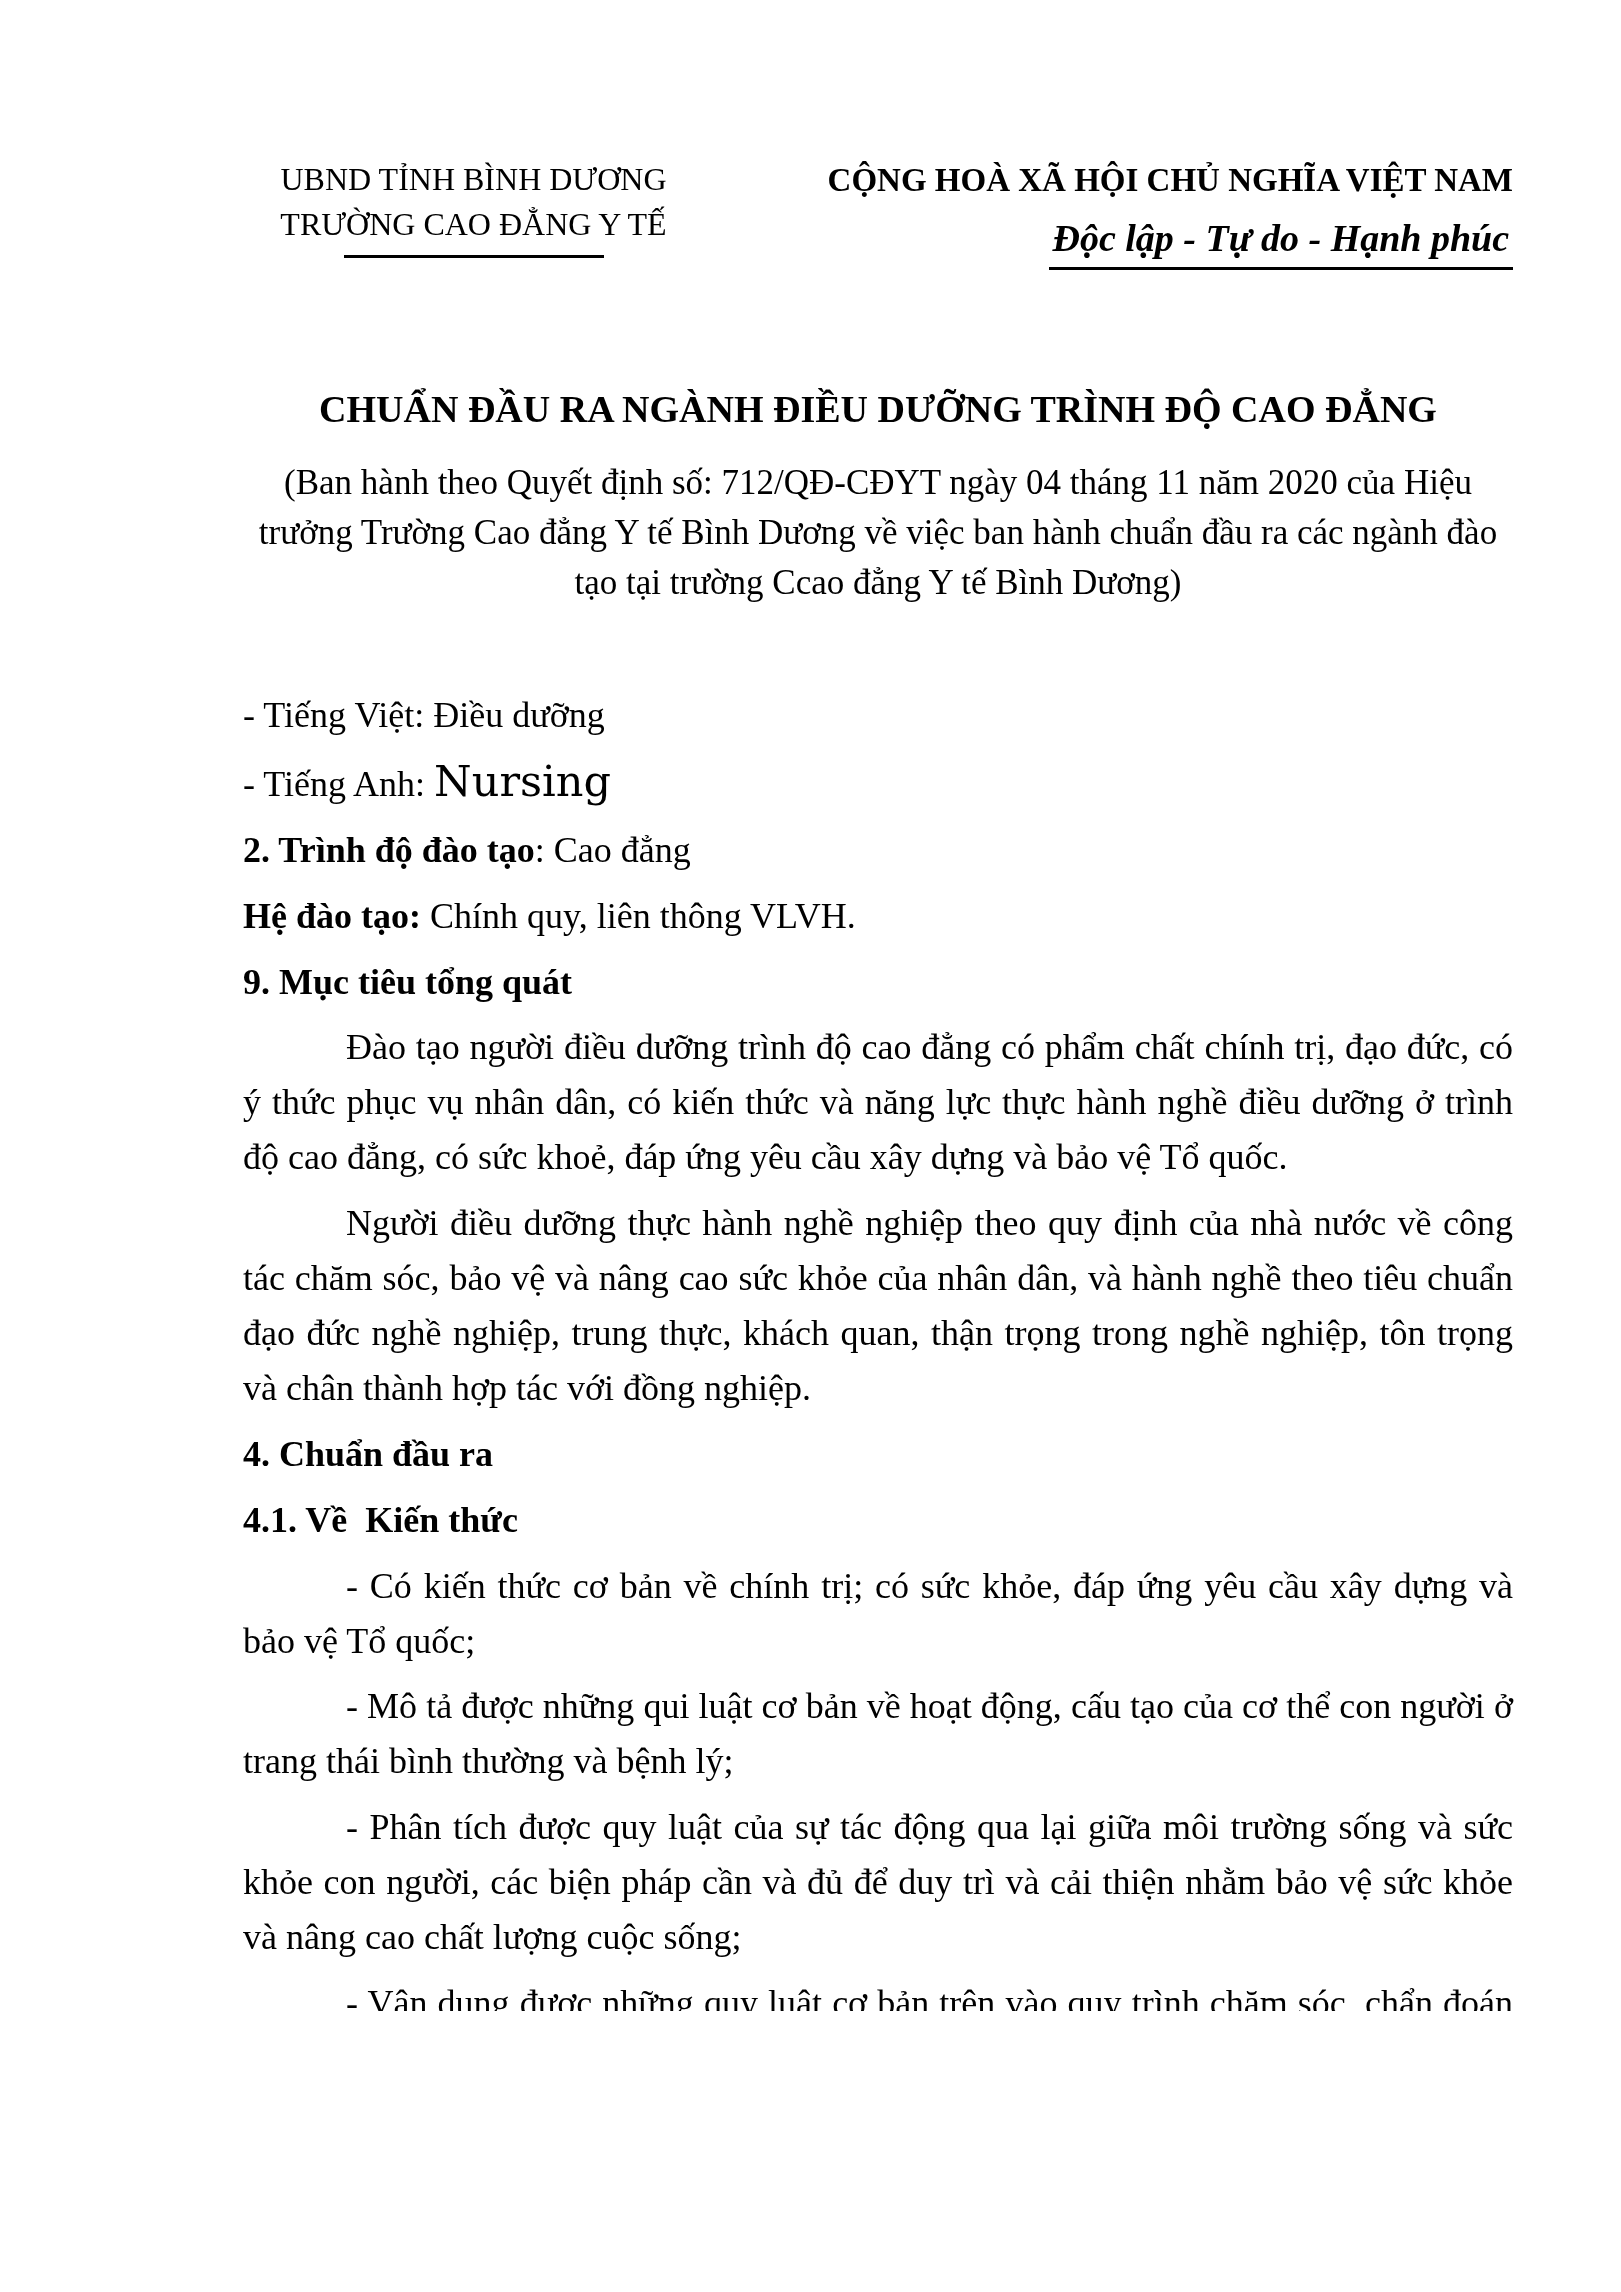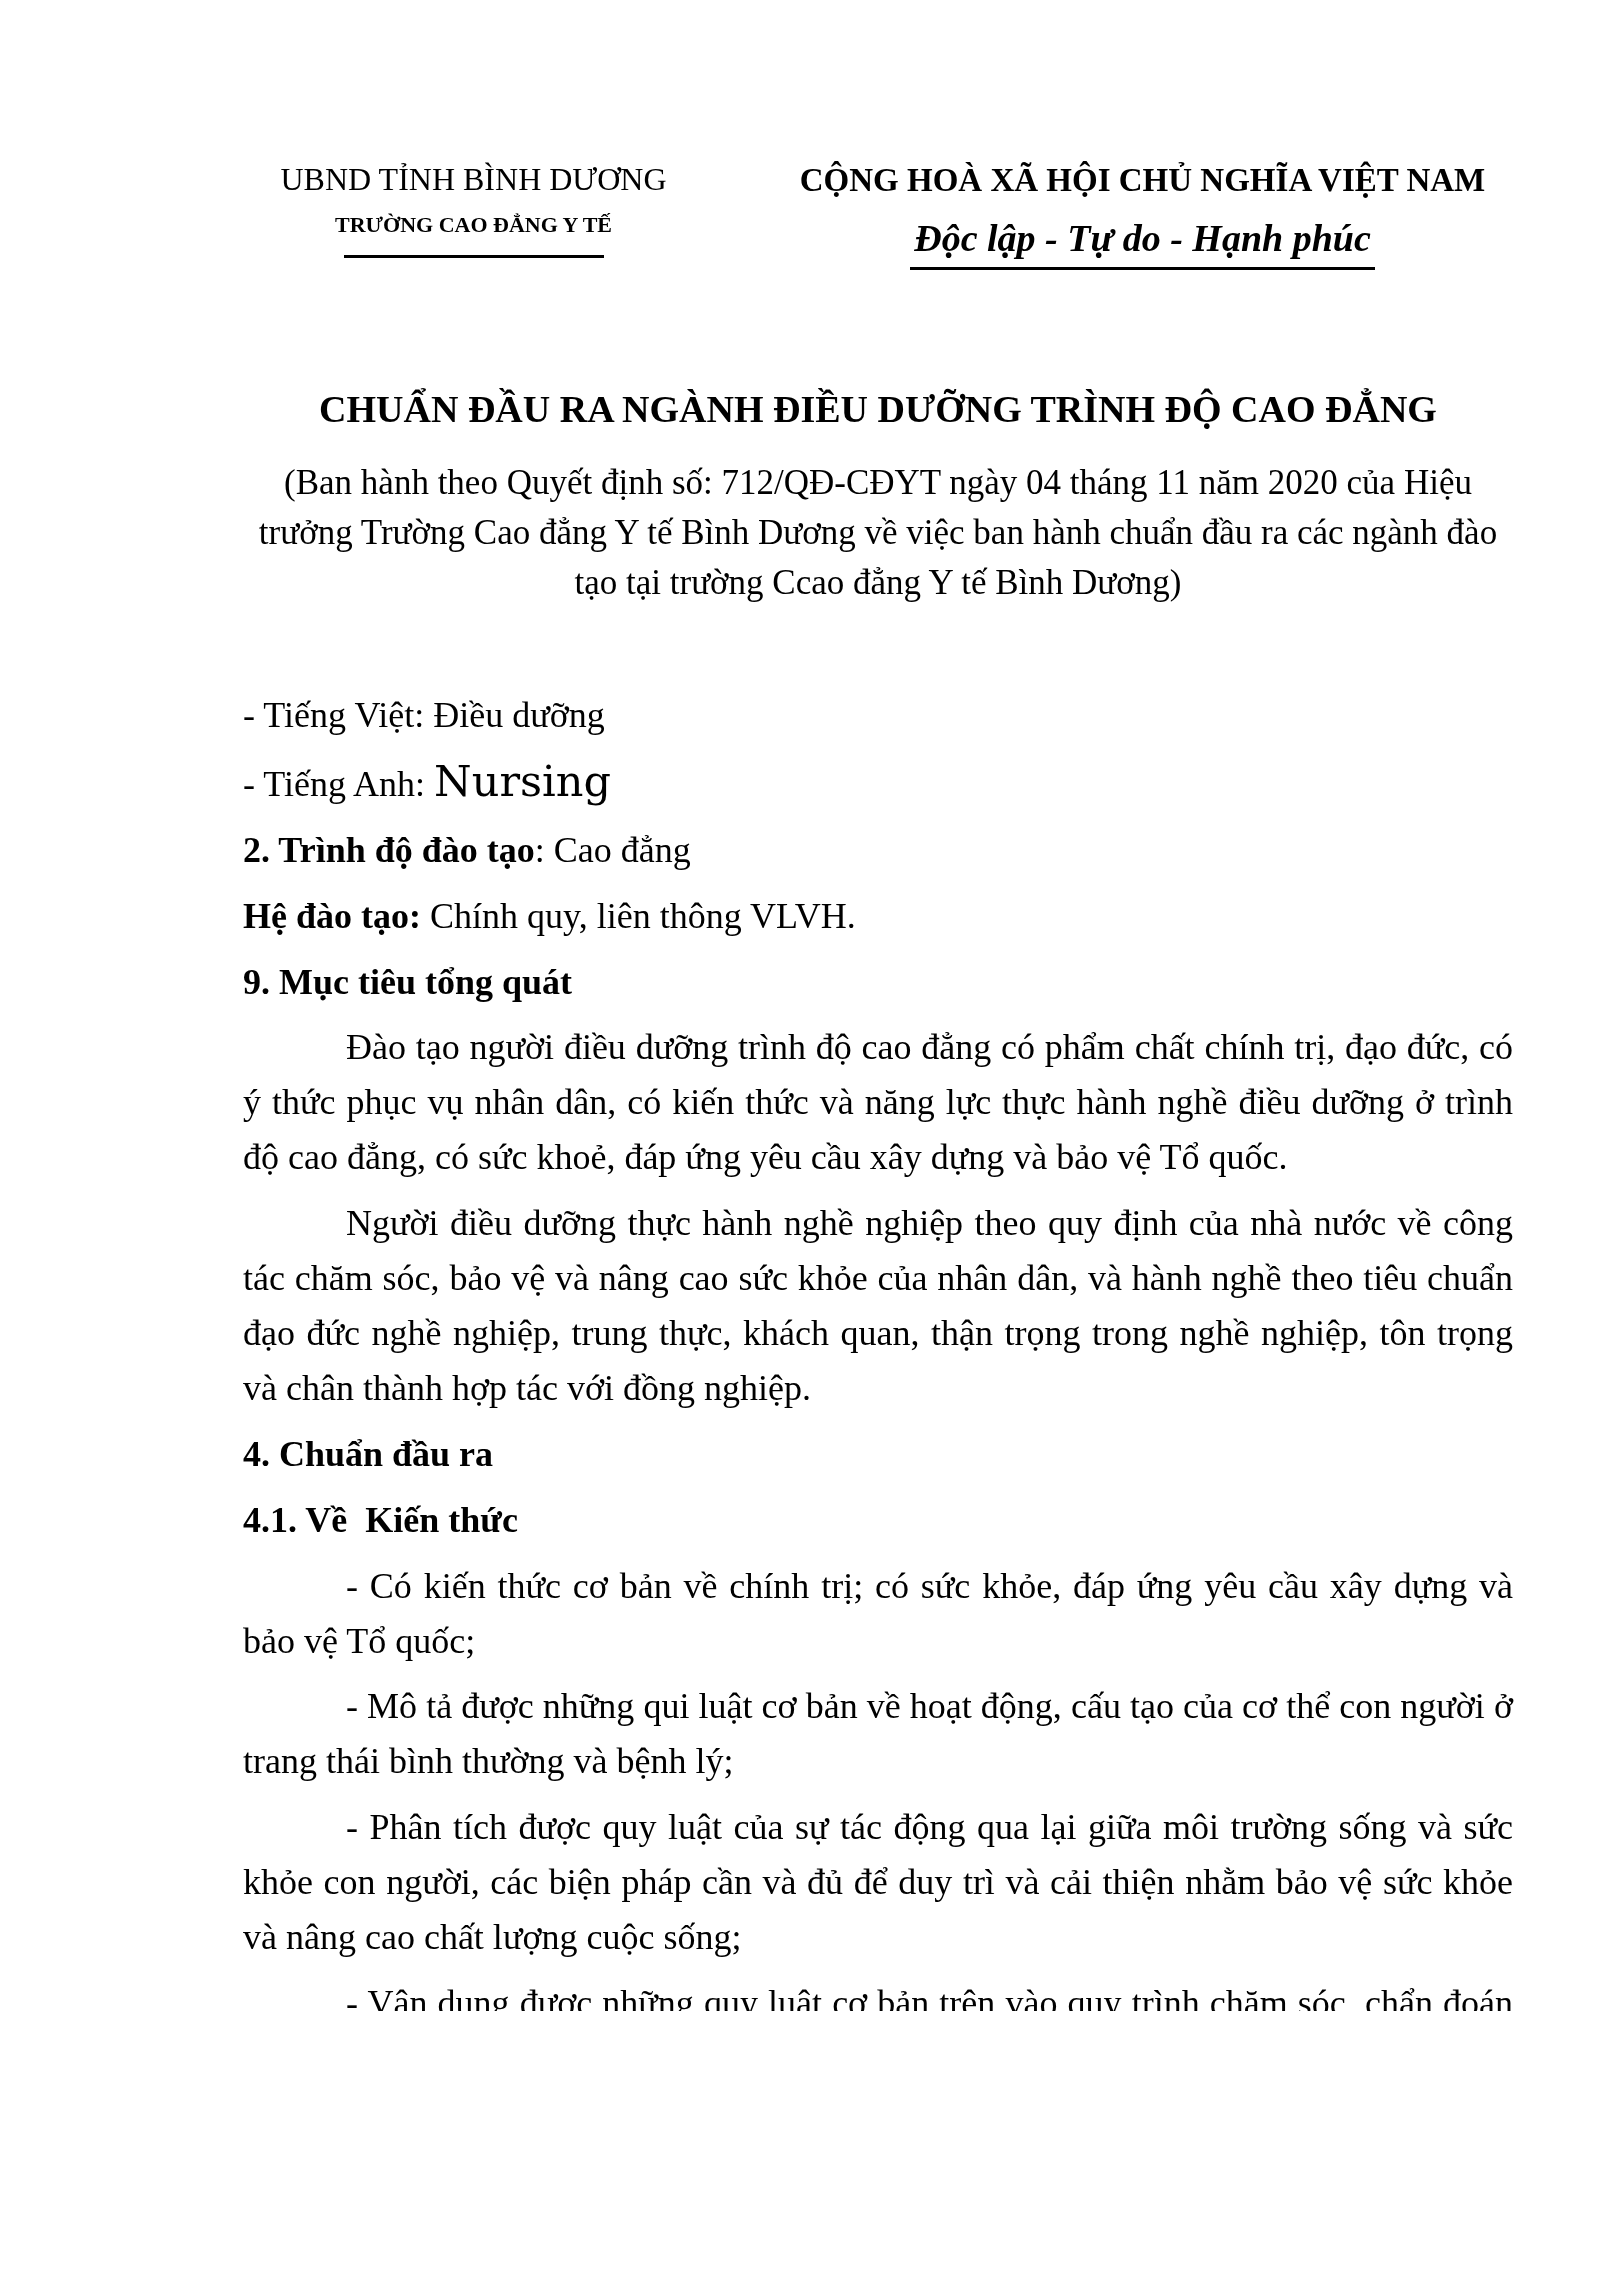--- a/index.html
+++ b/index.html
@@ -10,23 +10,23 @@
     background: #ffffff;
     color: #000000;
     font-family: "Liberation Serif", serif;
     box-sizing: border-box;
     padding: 157px 108px 0 243px;
     overflow: hidden;
   }
   
   .nat-header { display: flex; justify-content: space-between; align-items: flex-start; }
   .hdr-left  { width: 461px; text-align: center; }
-  .hdr-right { width: 741px; text-align: center; }
+  .hdr-right { width: 741px; text-align: right; }
   .hdr-left .l1  { font-size: 32px; line-height: 45px; white-space: nowrap; }
-  .hdr-left .l2  { font-size: 22px; line-height: 45px; font-weight: bold; white-space: nowrap; }
+  .hdr-left .l2  { font-size: 32px; line-height: 45px; font-weight: normal; white-space: nowrap; }
   .hdr-rule { width: 260px; border-bottom: 3.9px solid #000; margin: 7.8px auto 0 auto; }
   .hdr-right .l1 { font-size: 33px; line-height: 47px; font-weight: bold; white-space: nowrap; }
   .hdr-right .l2 {
     display: inline-block;
     font-size: 38px; line-height: 45px; font-weight: bold;
     border-bottom: 3.9px solid #000;
     padding: 0 3.9px 5.9px 3.9px;
     margin-top: 12px;
     white-space: nowrap;
     font-style: italic;

